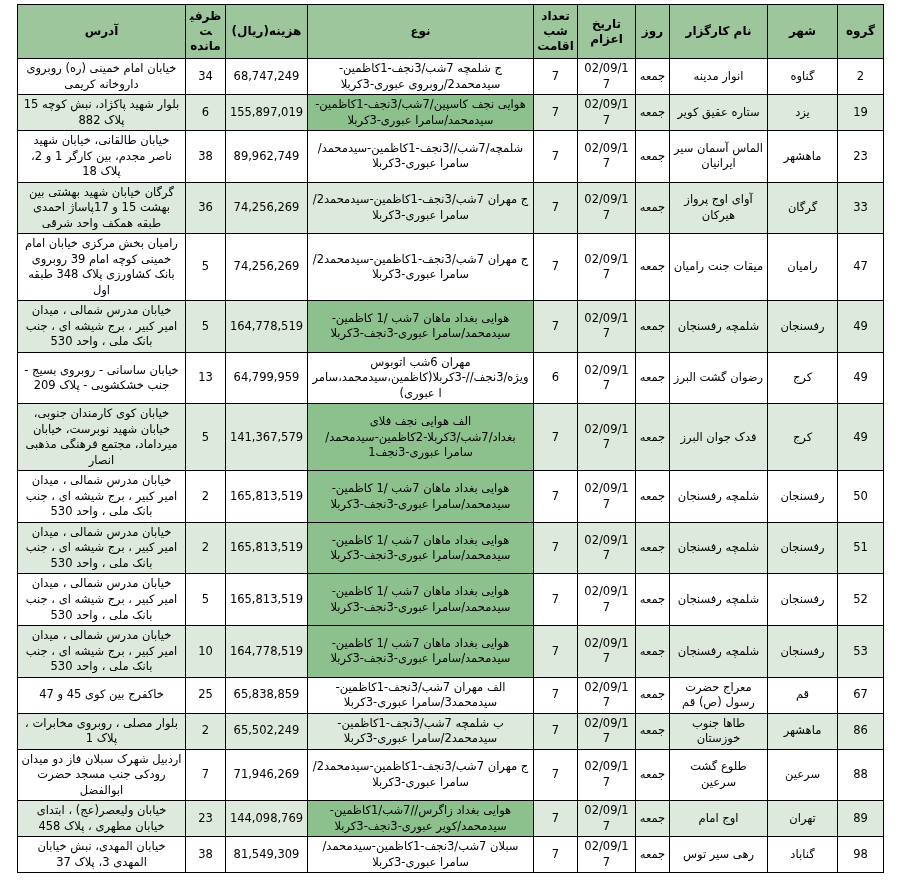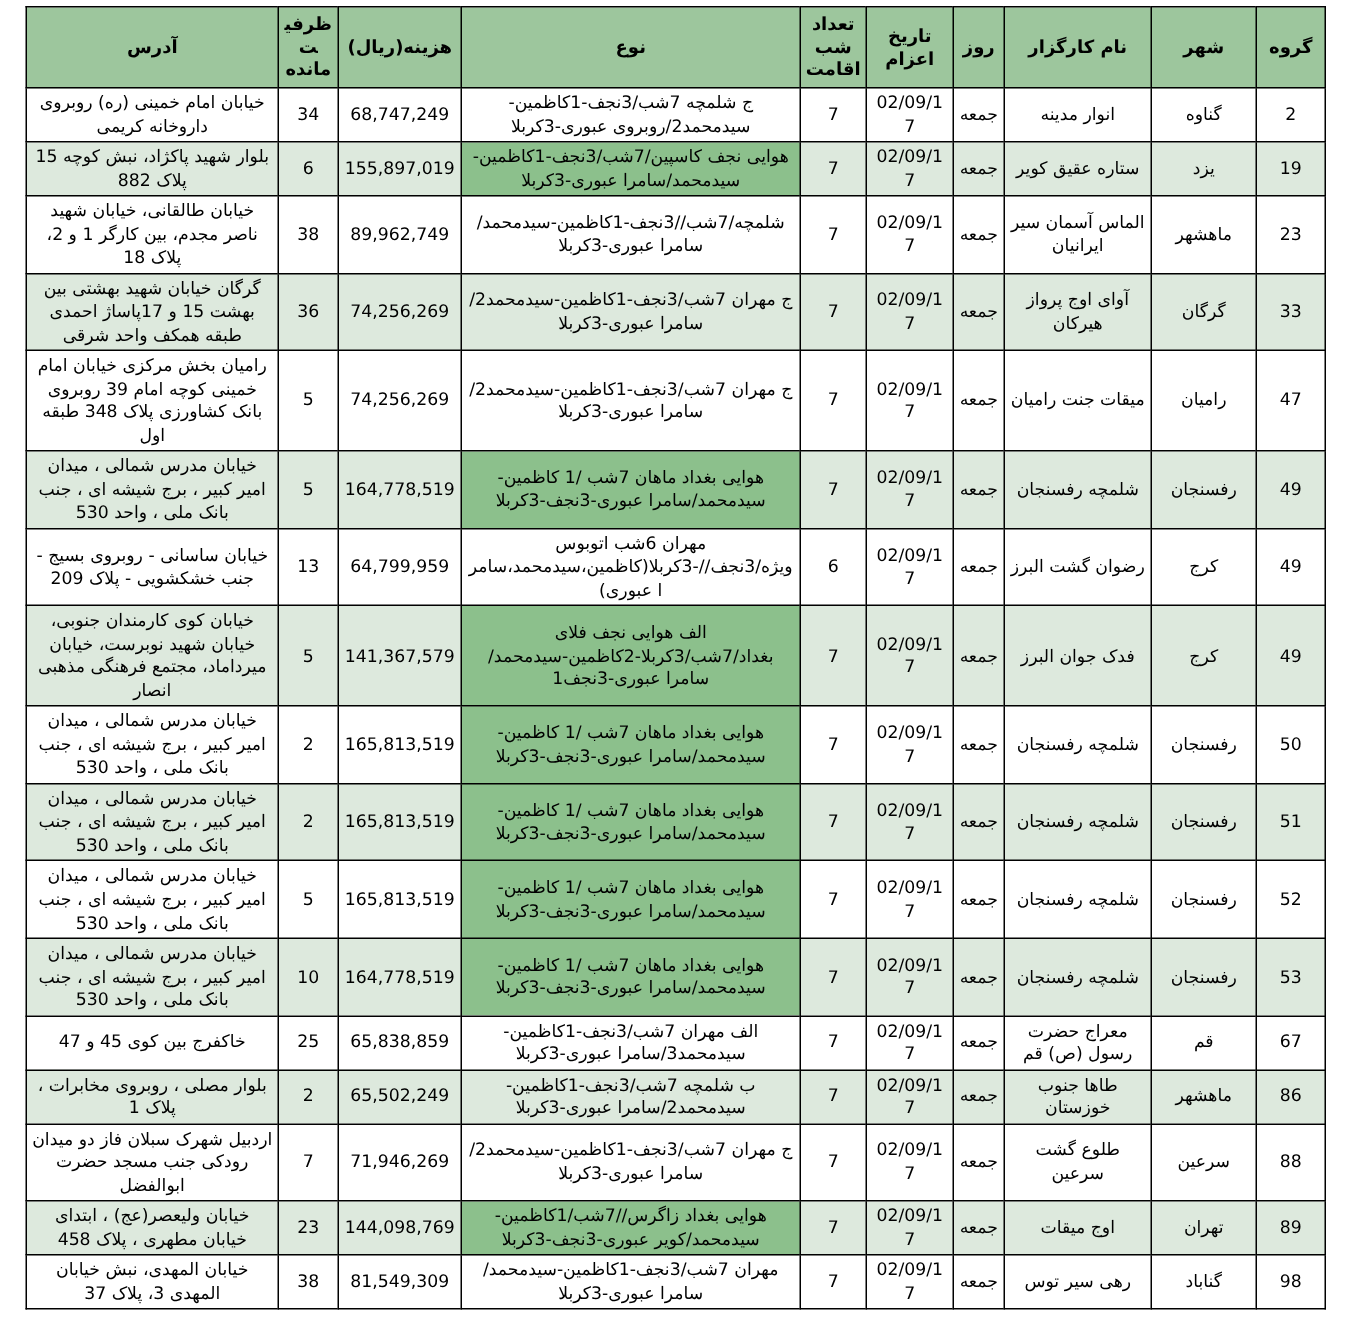--- a/index.html
+++ b/index.html
@@ -304,36 +304,36 @@
           <td class="cell-date">02/09/17</td>
           <td class="cell-nights">7</td>
           <td class="cell-type">ج مهران 7شب/3نجف-1کاظمین-سیدمحمد2/سامرا عبوری-3کربلا</td>
           <td class="cell-cost">71,946,269</td>
           <td class="cell-cap">7</td>
           <td class="cell-address">اردبیل شهرک سبلان فاز دو میدان رودکی جنب مسجد حضرت ابوالفضل</td>
         </tr>
         <tr class="row-tint">
           <td class="cell-group">89</td>
           <td class="cell-city">تهران</td>
-          <td class="cell-agency">اوج میقات</td>
+          <td class="cell-agency">اوج امام</td>
           <td class="cell-day">جمعه</td>
           <td class="cell-date">02/09/17</td>
           <td class="cell-nights">7</td>
           <td class="cell-type type-hi">هوایی بغداد زاگرس//7شب/1کاظمین-سیدمحمد/کویر عبوری-3نجف-3کربلا</td>
           <td class="cell-cost">144,098,769</td>
           <td class="cell-cap">23</td>
           <td class="cell-address">خیابان ولیعصر(عج) ، ابتدای خیابان مطهری ، پلاک 458</td>
         </tr>
         <tr class="row-plain">
           <td class="cell-group">98</td>
           <td class="cell-city">گناباد</td>
           <td class="cell-agency">رهی سیر توس</td>
           <td class="cell-day">جمعه</td>
           <td class="cell-date">02/09/17</td>
           <td class="cell-nights">7</td>
-          <td class="cell-type">مهران 7شب/3نجف-1کاظمین-سیدمحمد/سامرا عبوری-3کربلا</td>
+          <td class="cell-type">سبلان 7شب/3نجف-1کاظمین-سیدمحمد/سامرا عبوری-3کربلا</td>
           <td class="cell-cost">81,549,309</td>
           <td class="cell-cap">38</td>
           <td class="cell-address">خیابان المهدی، نبش خیابان المهدی 3، پلاک 37</td>
         </tr>
       </tbody>
   </table>
 </div>
 
 </body></html>

